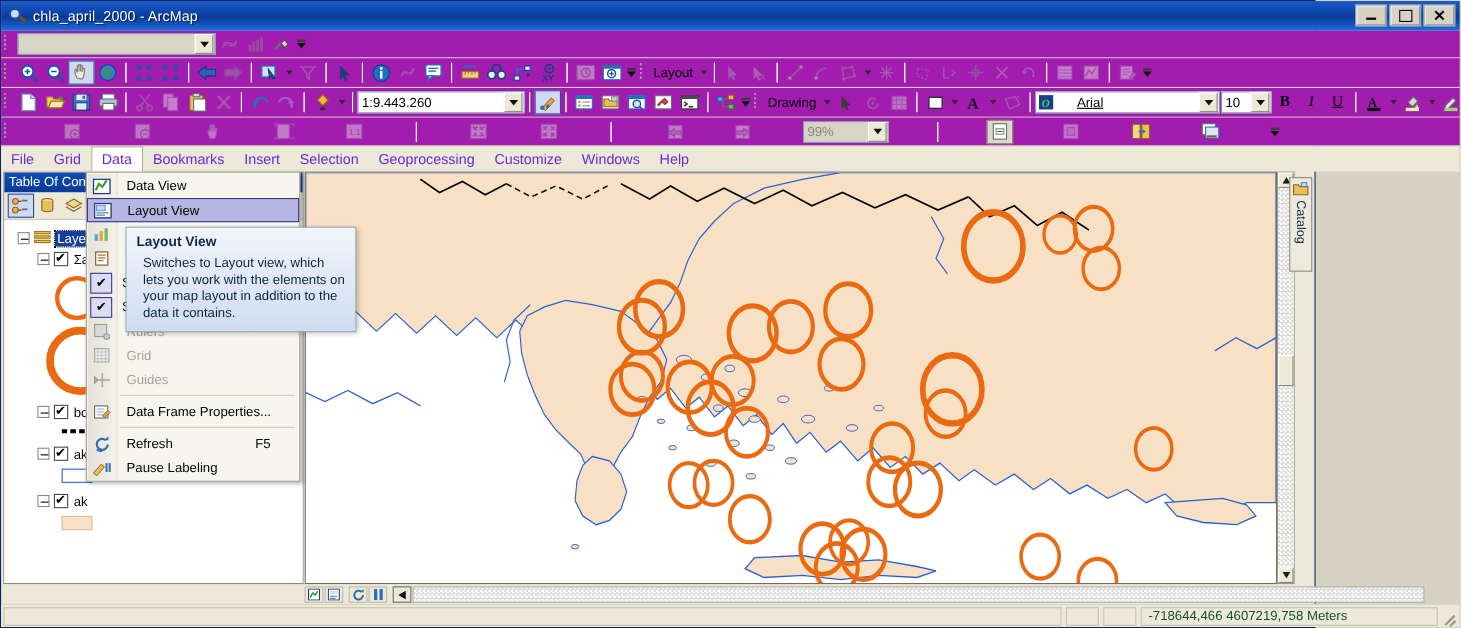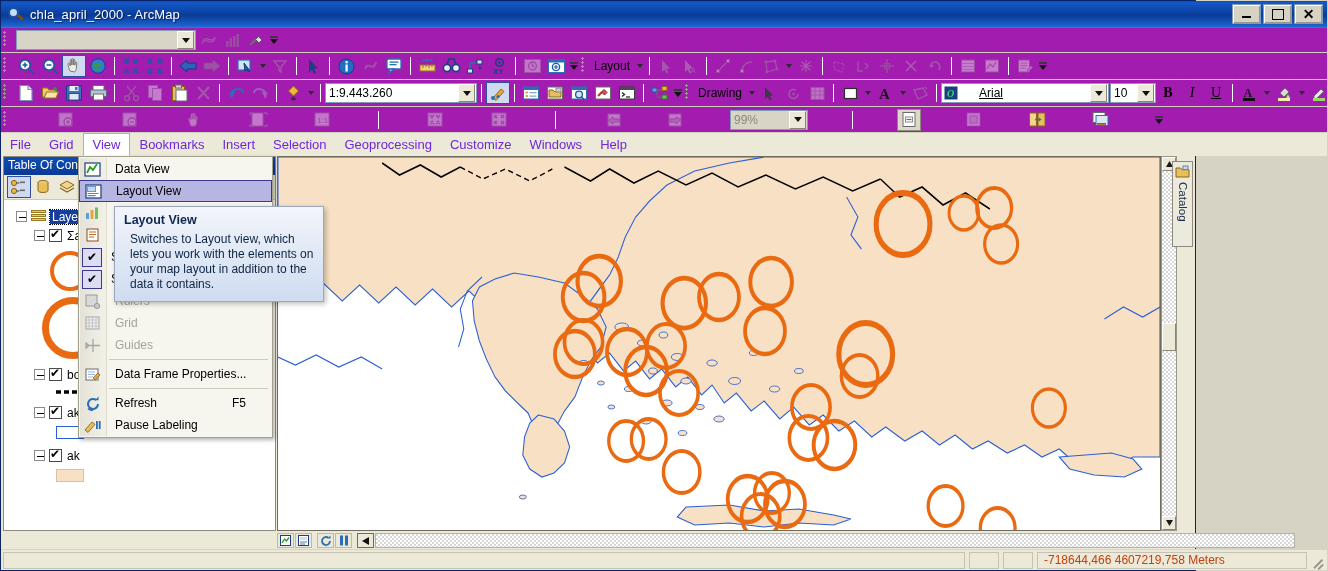--- a/index.html
+++ b/index.html
@@ -165,21 +165,21 @@
   #catalog { position:absolute; right:2px; top:160px; width:21px; height:86px;
              background:#eceadc; border:1px solid #8e8b7e; display:flex; flex-direction:column;
              align-items:center; padding-top:3px; cursor:pointer; }
   #catalog .ctext { writing-mode:vertical-rl; font-size:11.5px; color:#1b2a4a; margin-top:3px; }
 
   
   #statusbar { position:absolute; left:0; top:548px; width:1326px; height:21px;
                background:#ece9d8; border-top:1px solid #d7d4c5; display:flex; align-items:center; }
   #statusbar .sfield { height:17px; border:1px solid #c6c3b4; margin:0 2px; }
   #status-msg { flex:1; }
-  #status-coord { width:270px; font-size:12px; padding:1px 6px; color:#c2410c;
+  #status-coord { width:270px; font-size:12px; padding:1px 6px; color:#14532d;
                   display:flex; align-items:center; }
   .resizer { width:16px; height:16px; margin-right:2px; position:relative; }
   .resizer::before, .resizer::after { content:""; position:absolute; background:#9a968b; }
   .resizer::before { width:12px;height:1.5px; right:1px; bottom:4px; transform:rotate(-45deg); }
   .resizer::after  { width:7px; height:1.5px; right:1px; bottom:1px; transform:rotate(-45deg); }
 
   svg { display:block; }
 </style>
 </head>
 <body>
@@ -853,21 +853,21 @@
     </span>
     <span class="overflow">
       <span class="bar"></span>
         <span class="tri"></span>
     </span>
   </div>
 
   <div id="menubar">
     <div class="mi">File</div>
     <div class="mi">Grid</div>
-    <div class="mi open">View</div>
+    <div class="mi open">Data</div>
     <div class="mi">Bookmarks</div>
     <div class="mi">Insert</div>
     <div class="mi">Selection</div>
     <div class="mi">Geoprocessing</div>
     <div class="mi">Customize</div>
     <div class="mi">Windows</div>
     <div class="mi">Help</div>
   </div>
 
   <div id="toc">

